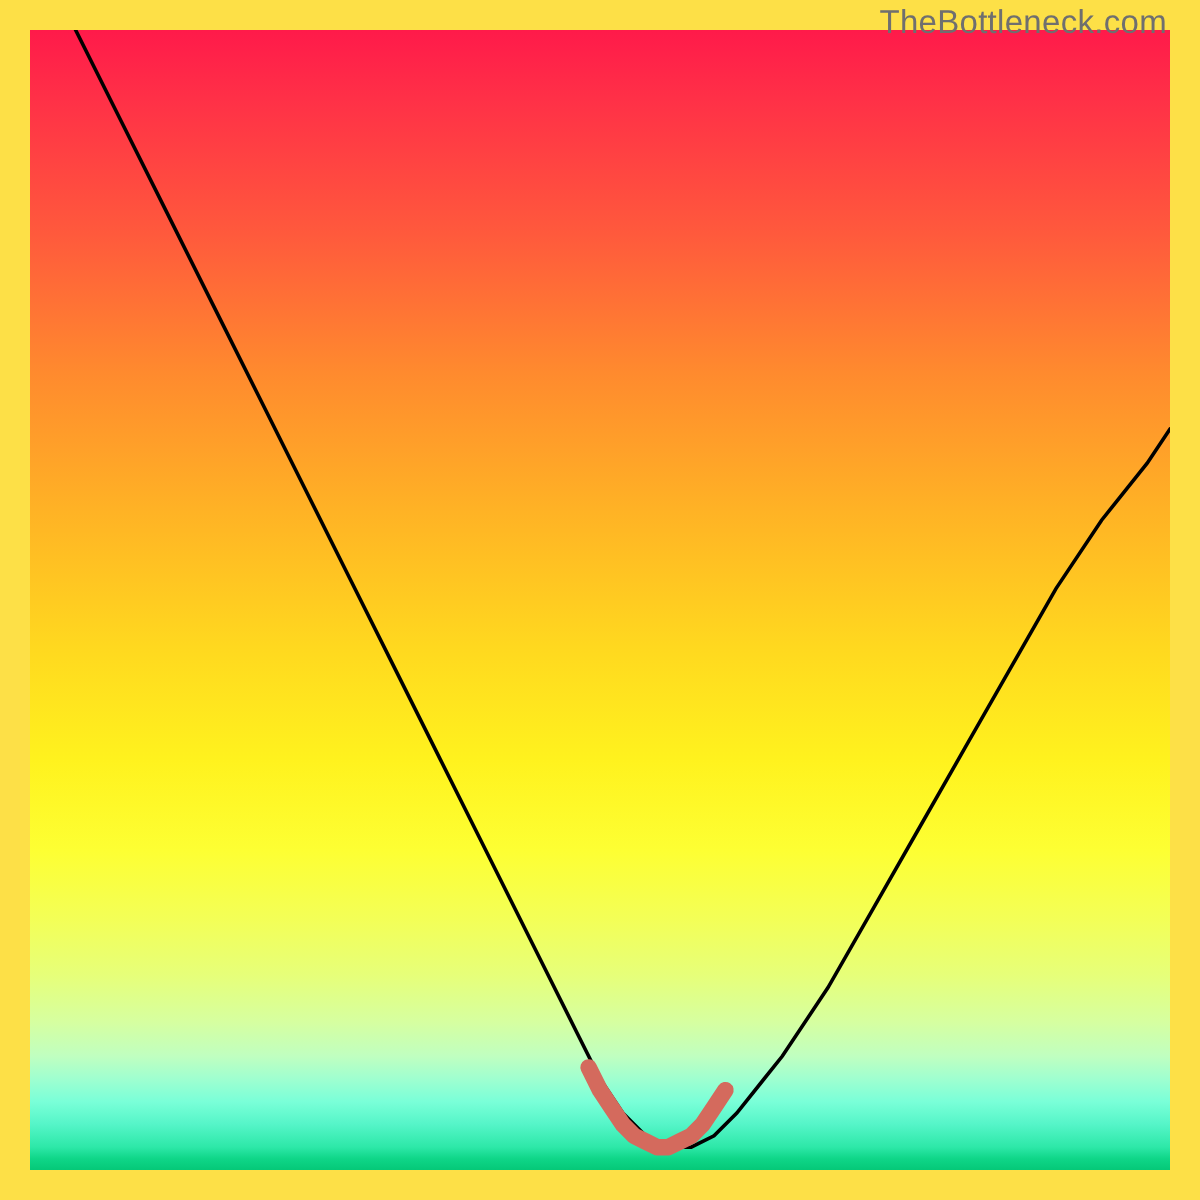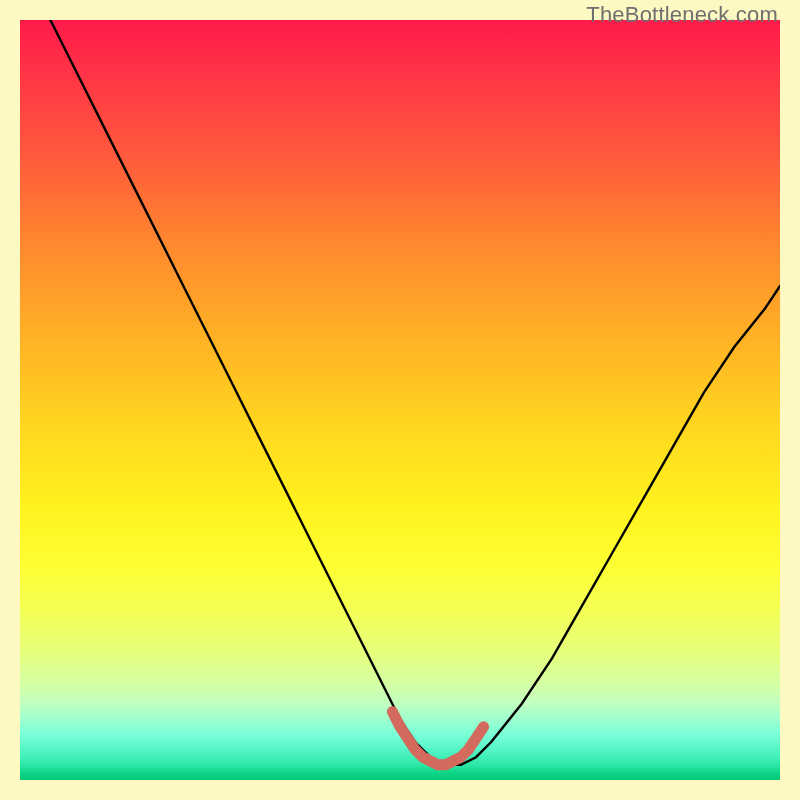--- a/index.html
+++ b/index.html
@@ -10,21 +10,21 @@
     background: #000;
     overflow: hidden;
     font-family: Arial, Helvetica, sans-serif;
   }
   .frame {
     position: absolute;
     top: 0;
     left: 0;
     width: 800px;
     height: 800px;
-    background: #fef9c3;
+    background: #fde047;
   }
   .plot {
     position: absolute;
     top: 20px;
     left: 20px;
     width: 760px;
     height: 760px;
     overflow: hidden;
   }
   .gradient {

